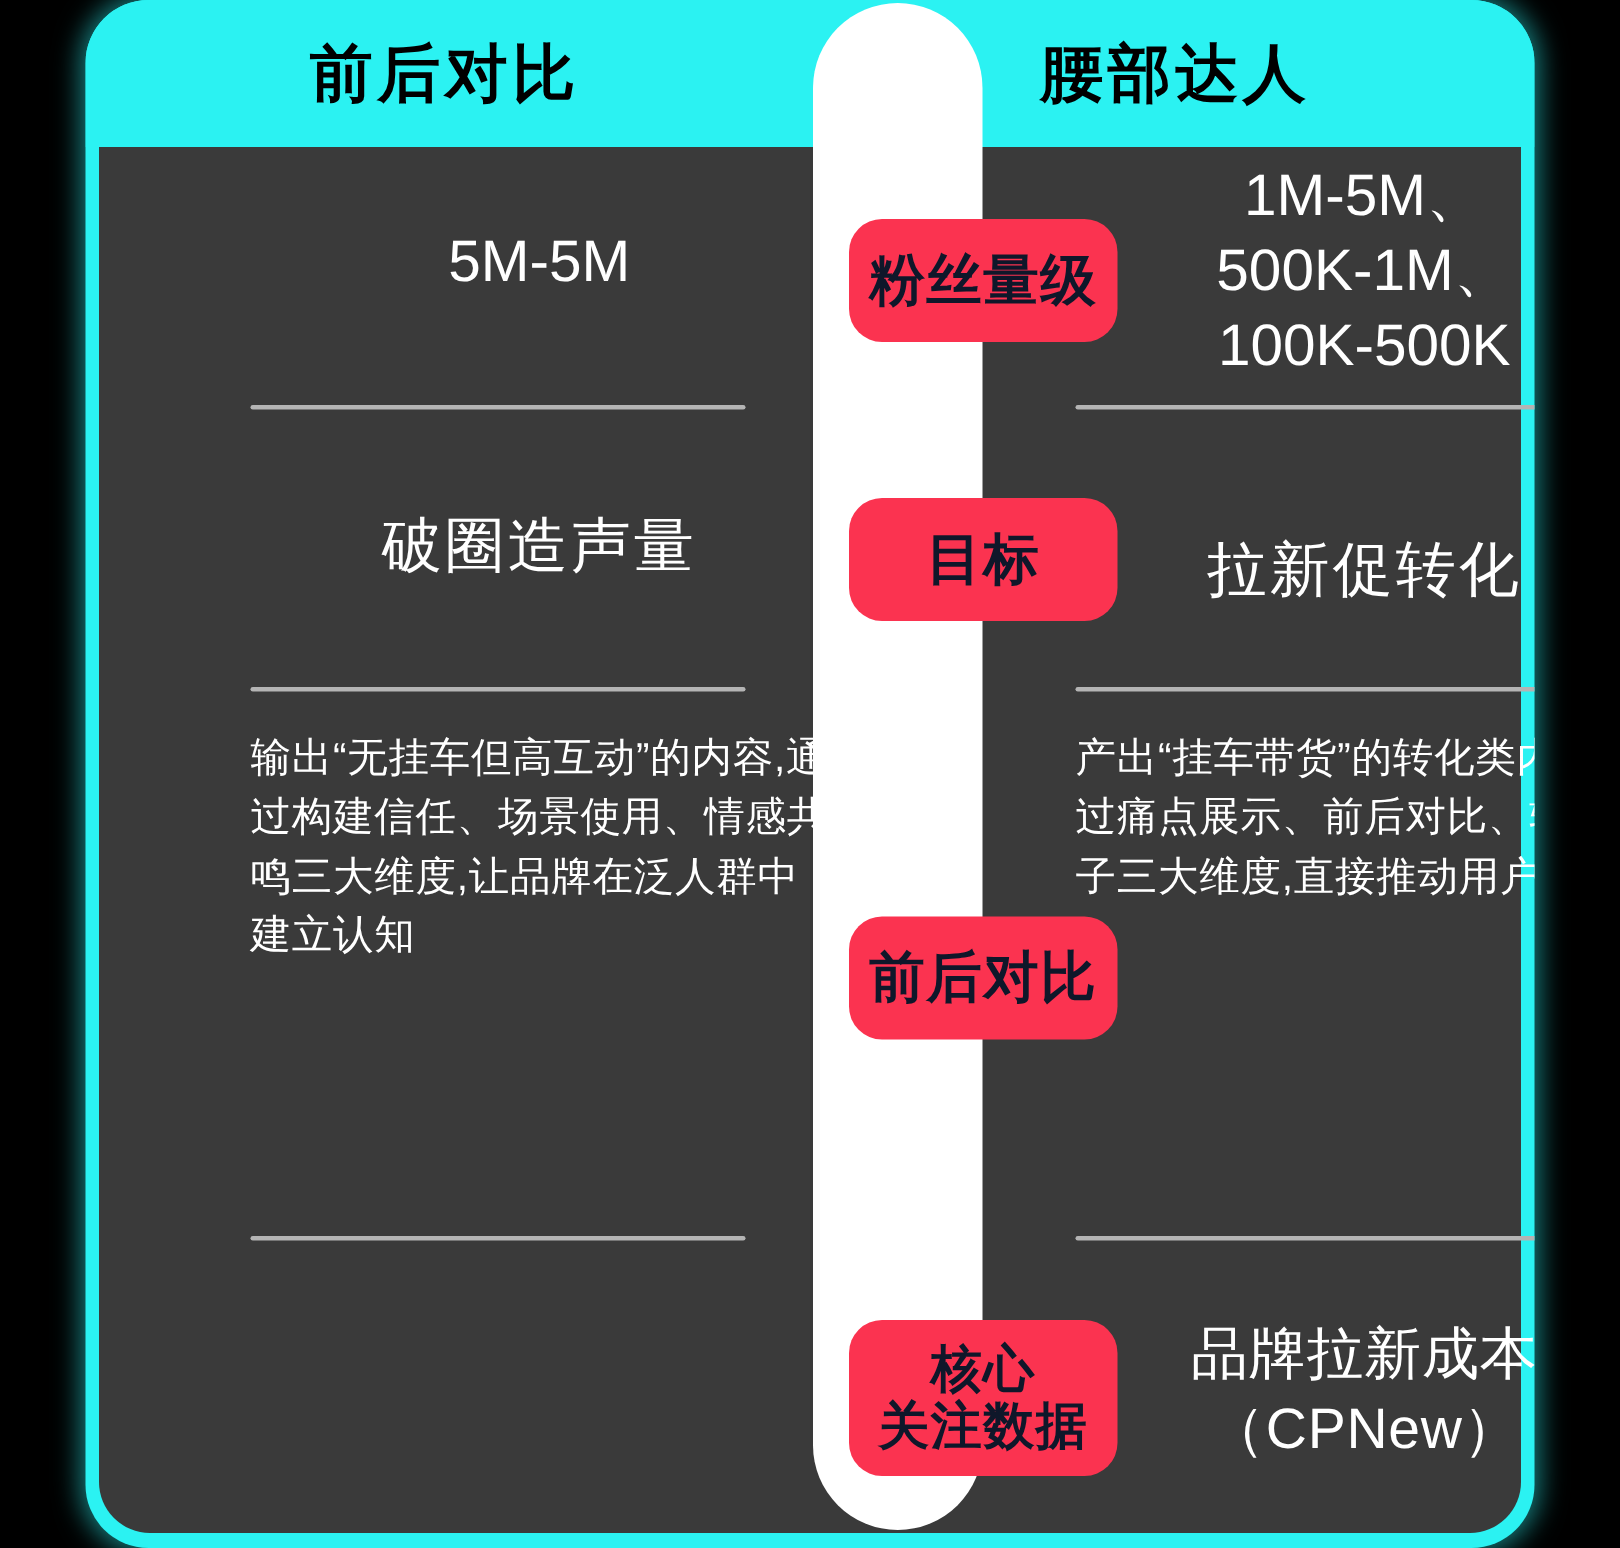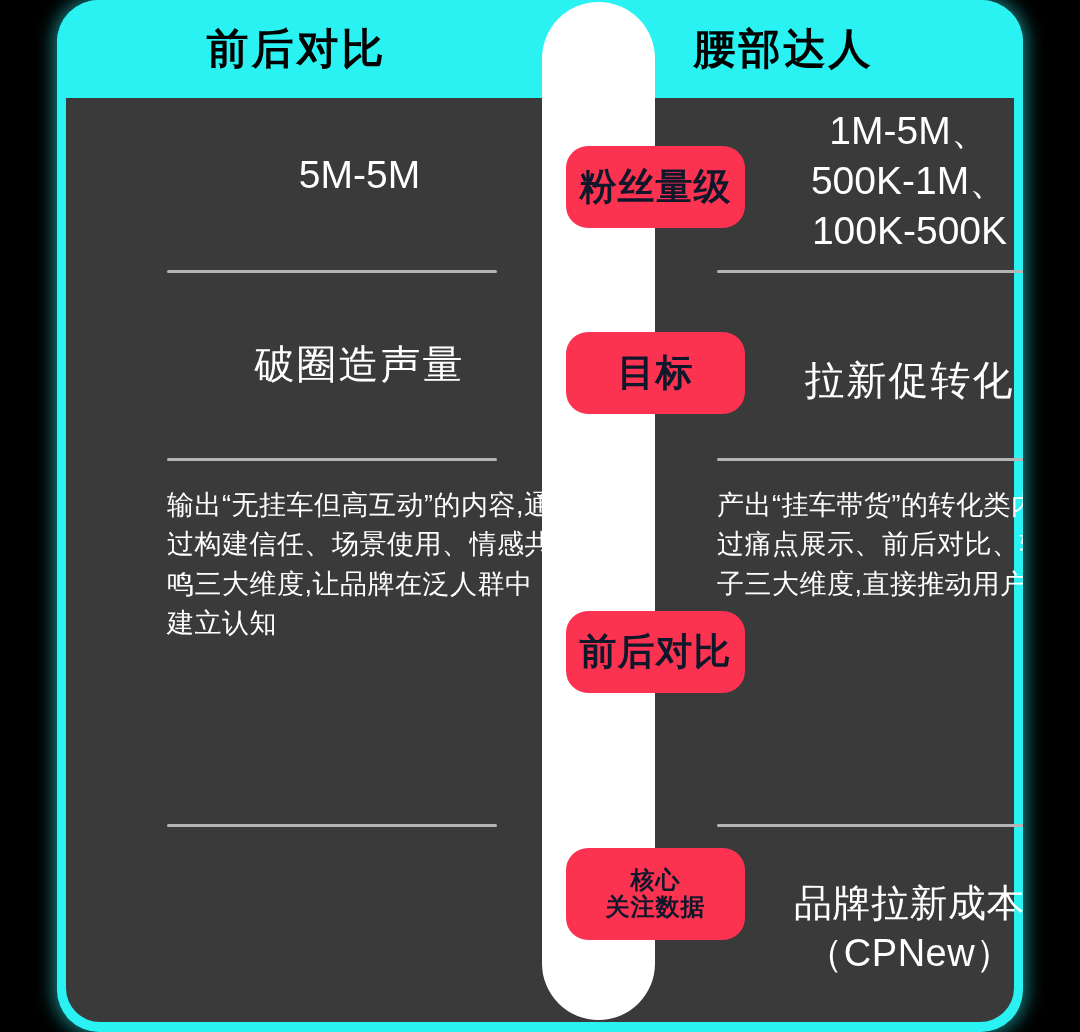--- a/index.html
+++ b/index.html
@@ -162,16 +162,16 @@
     <div class="divider divider-left" style="top:360px;"></div>
     <div class="divider divider-right" style="top:360px;"></div>
 
     <div class="cell cell-left para" style="top:388px;">输出“无挂车但高互动”的内容,通过构建信任、场景使用、情感共鸣三大维度,让品牌在泛人群中建立认知</div>
     <div class="cell cell-right para" style="top:388px;">产出“挂车带货”的转化类内容,通过痛点展示、前后对比、转化钩子三大维度,直接推动用户转化</div>
     <div class="badge" style="top:513px; height:82px;">前后对比</div>
     <div class="divider divider-left" style="top:726px;"></div>
     <div class="divider divider-right" style="top:726px;"></div>
 
     <div class="cell cell-right foot-text" style="top:780px;">品牌拉新成本<br>（CPNew）</div>
-    <div class="badge" style="top:750px; height:92px; font-size:24px;">核心<br>关注数据</div>
+    <div class="badge" style="top:782px; height:104px; font-size:34px;">核心<br>关注数据</div>
 
   </div>
 </div>
 
 </body></html>

